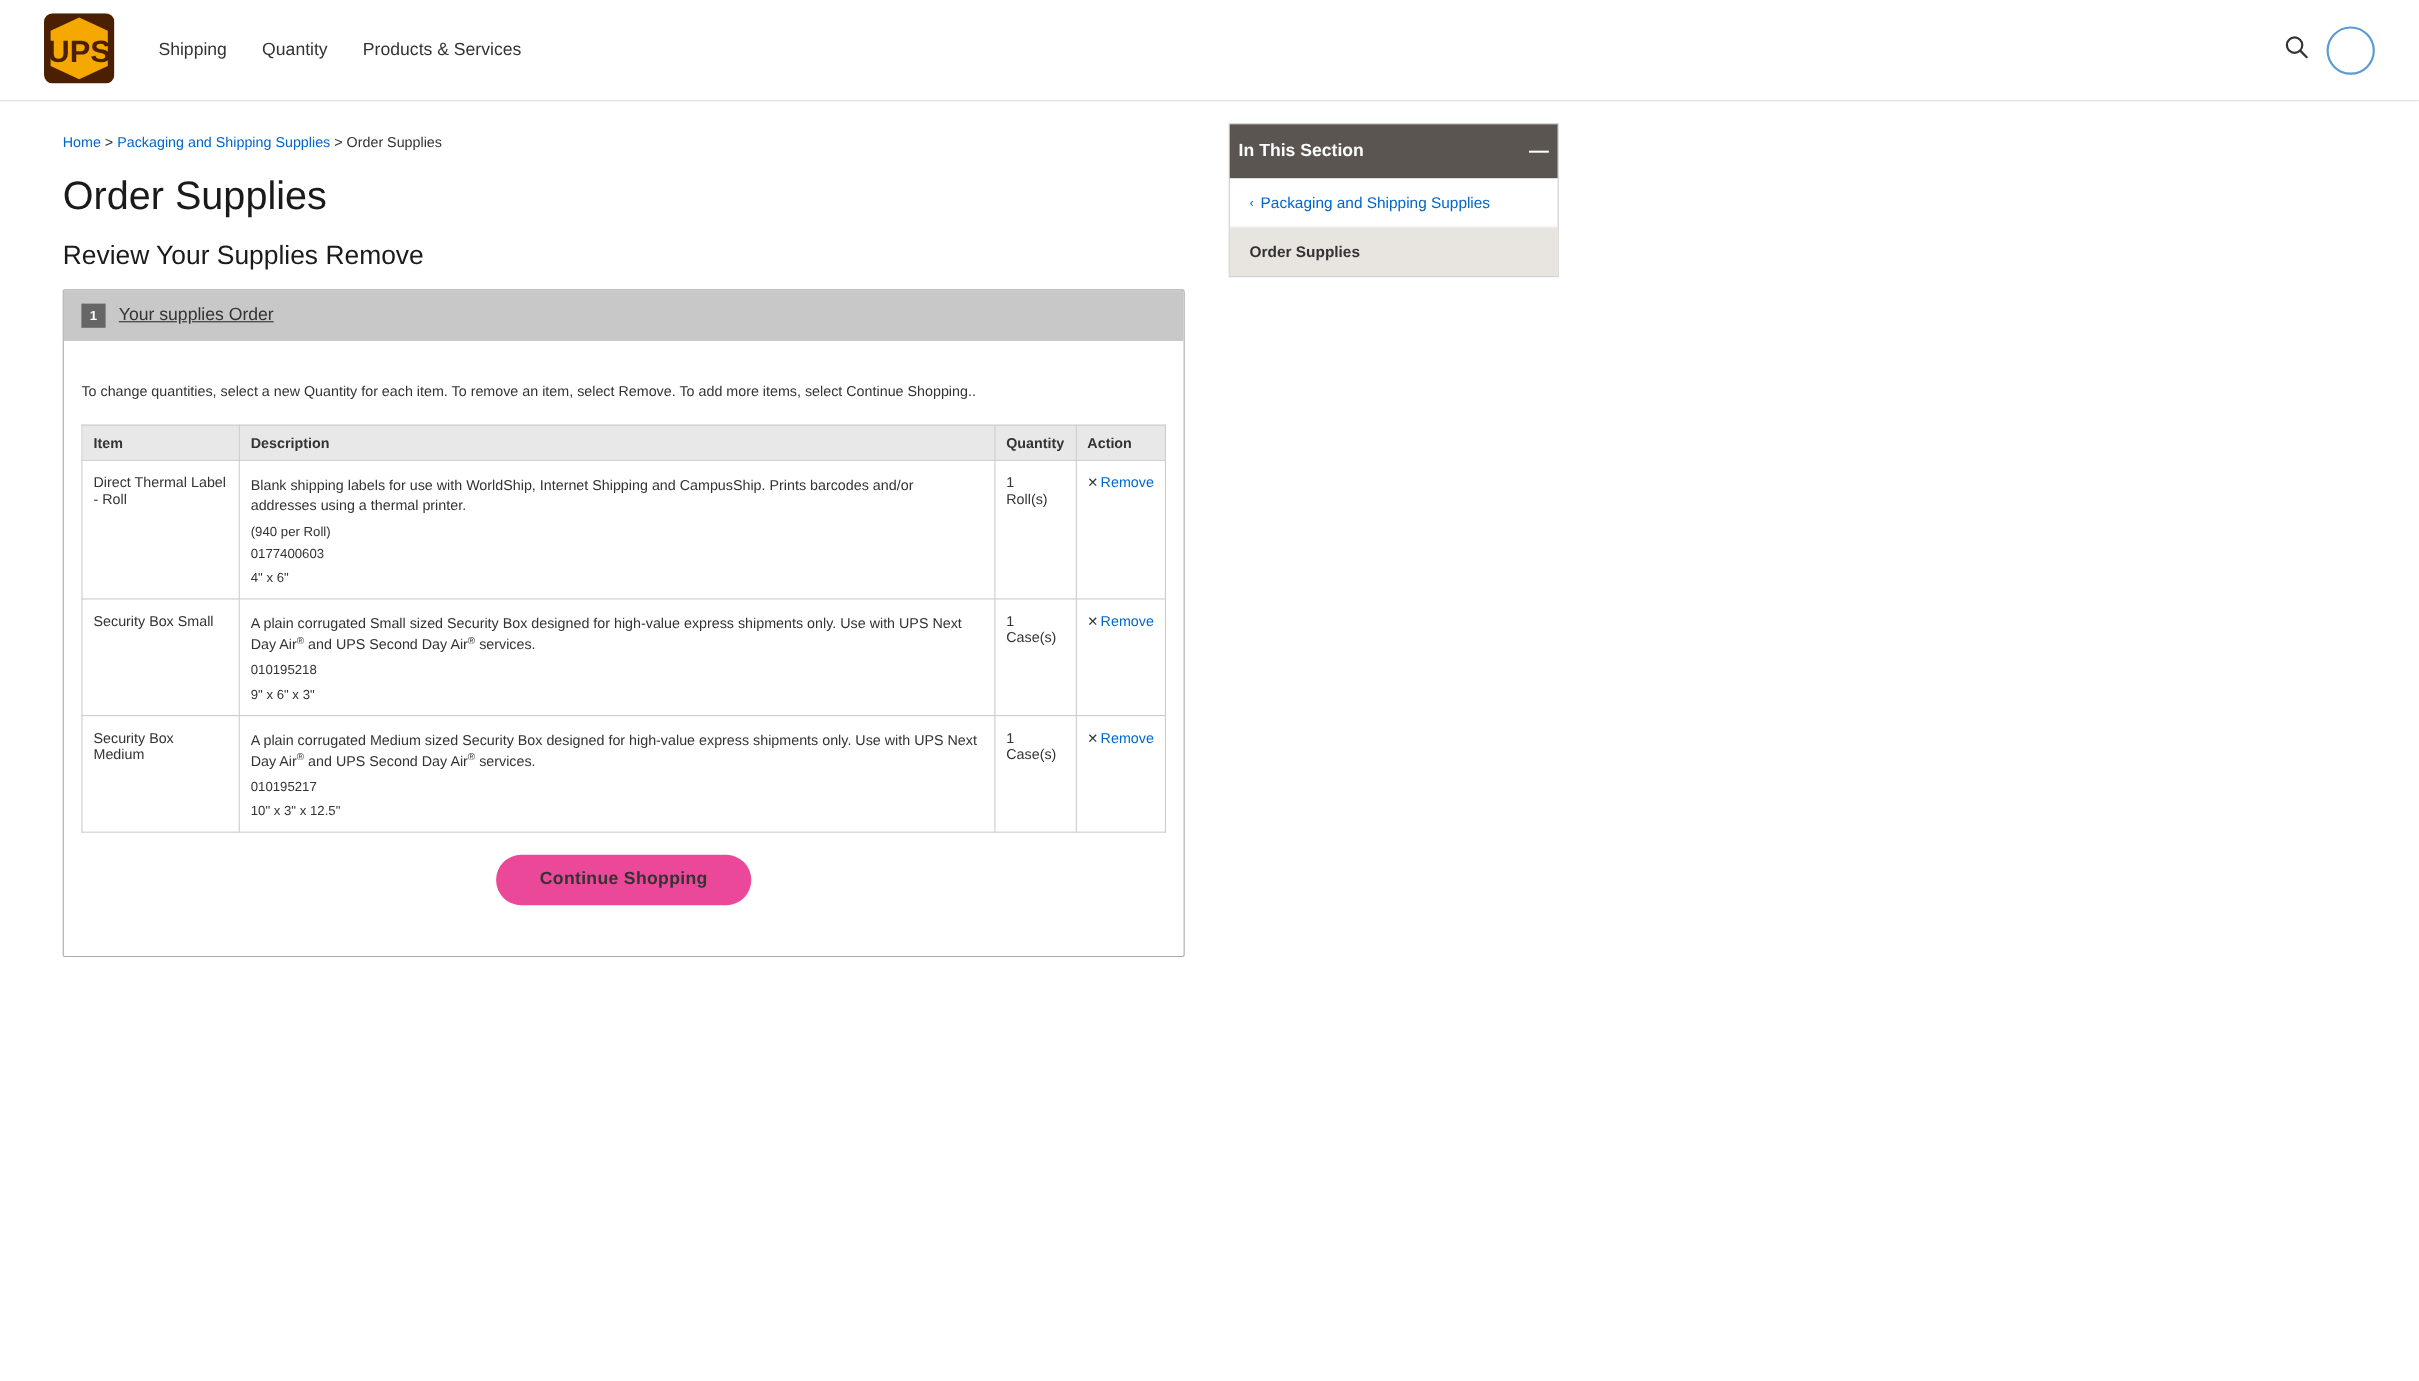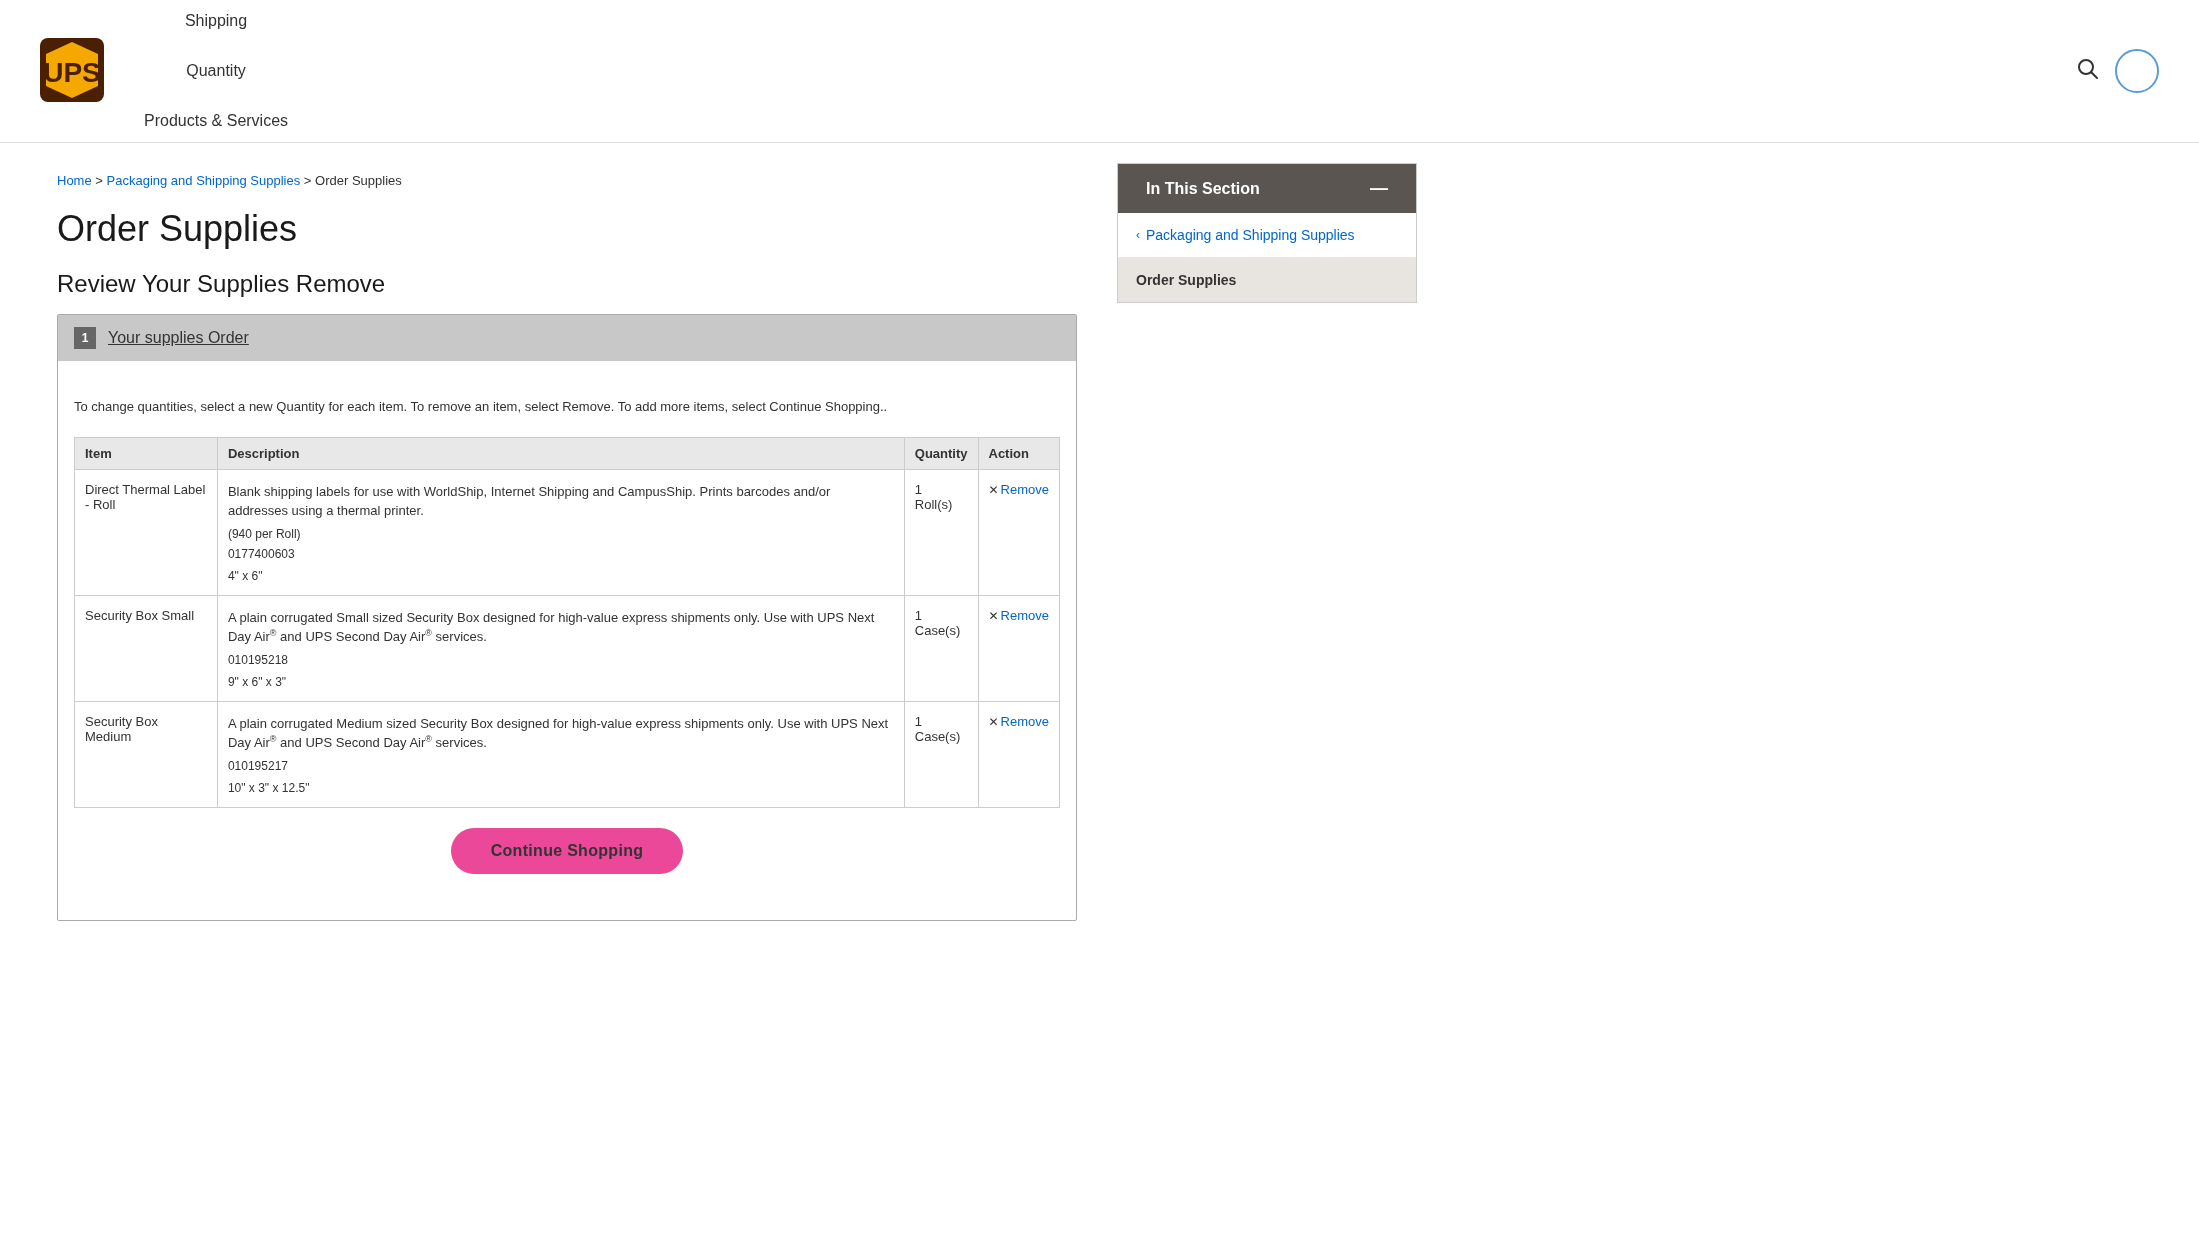--- a/index.html
+++ b/index.html
@@ -17,21 +17,20 @@
       margin-right: 40px;
     }
     .ups-logo {
       width: 64px;
       height: 64px;
     }
     .nav {
       display: flex;
       gap: 32px;
       align-items: center;
-      flex-direction: column;
     }
     .nav-item {
       font-size: 16px;
       color: #333;
       text-decoration: none;
       cursor: pointer;
       font-weight: 400;
     }
     .header-right {
       margin-left: auto;
@@ -215,21 +214,21 @@
       width: 320px;
       min-width: 280px;
       padding: 20px 20px 20px 0;
     }
     .sidebar-section {
       border: 1px solid #ccc;
     }
     .sidebar-header {
       background: #5a5550;
       color: #fff;
-      padding: 14px 28px;
+      padding: 14px 8px;
       display: flex;
       align-items: center;
       justify-content: space-between;
     }
     .sidebar-header-title {
       font-size: 16px;
       font-weight: 600;
     }
     .sidebar-minus {
       font-size: 18px;

